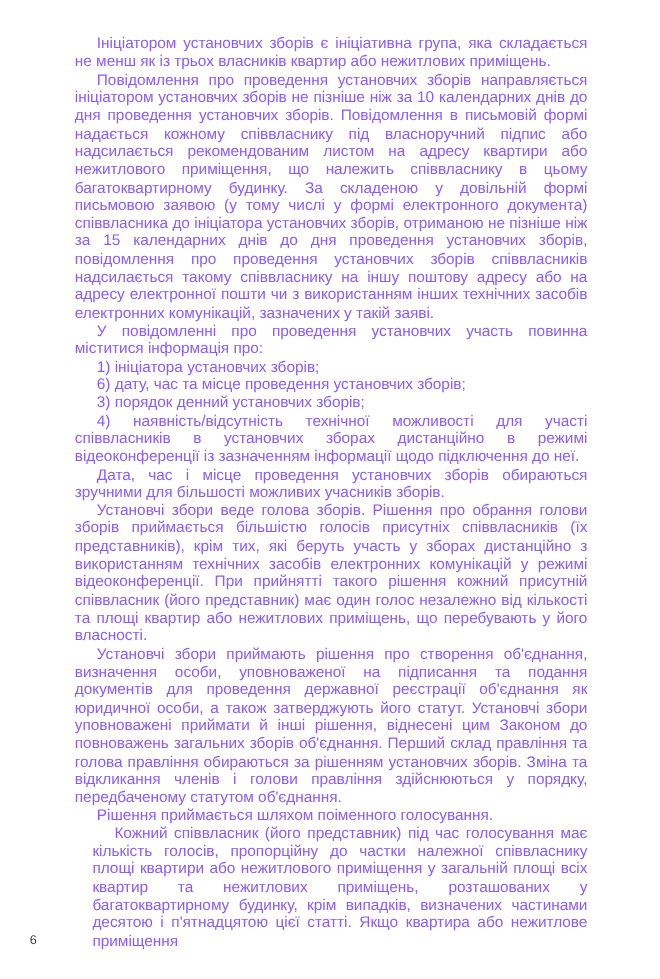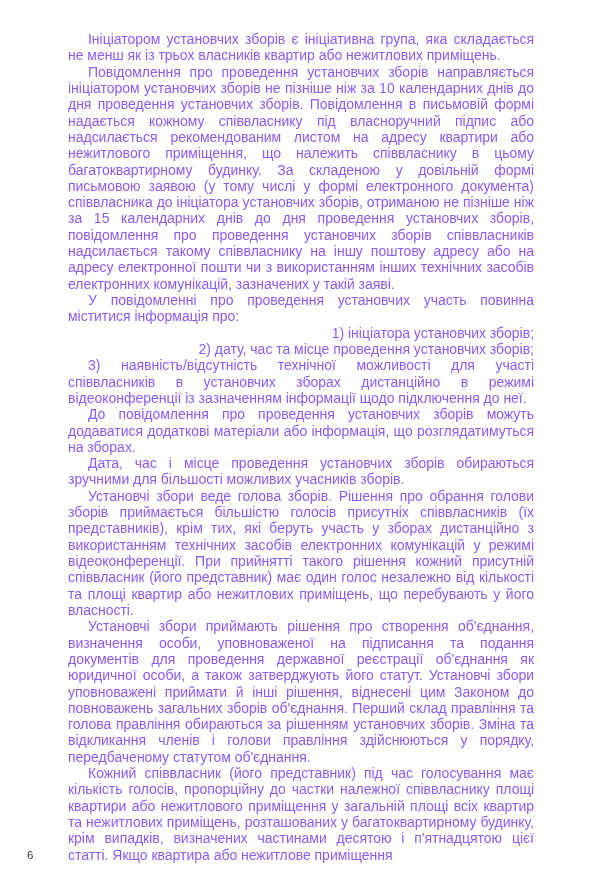--- a/index.html
+++ b/index.html
@@ -38,26 +38,27 @@
   }
   p.para {
     margin: 0;
     padding: 0;
     text-indent: 20px;
     text-align: justify;
     hyphens: manual;
   }
   p.para:last-child {
     text-align-last: left;
+    margin-left: 16px;
   }
   p.listitem {
     margin: 0;
     padding: 0;
     text-indent: 20px;
-    text-align: right;
+    text-align: left;
   }
   .pagenum {
     position: absolute;
     left: 27px;
     top: 848px;
     font-size: 11.5px;
     line-height: 14px;
     color: #3a3a3a;
     font-family: "Liberation Sans", "DejaVu Sans", sans-serif;
   }
@@ -65,24 +66,25 @@
 </head>
 <body>
 
 <div class="page">
 
   <div class="textblock">
     <p class="para">Ініціатором установчих зборів є ініціативна група, яка складається не менш як із трьох власників квартир або нежитлових приміщень.</p>
     <p class="para">Повідомлення про проведення установчих зборів направляється ініціатором установчих зборів не пізніше ніж за 10 календарних днів до дня проведення установчих зборів. Повідомлення в письмовій формі надається кожному співвласнику під власноручний підпис або надсилається рекомендованим листом на адресу квартири або нежитлового приміщення, що належить співвласнику в цьому багатоквартирному будинку. За складеною у довільній формі письмовою заявою (у тому числі у формі електронного документа) співвласника до ініціатора установчих зборів, отриманою не пізніше ніж за 15 календарних днів до дня проведення установчих зборів, повідомлення про проведення установчих зборів співвласників надсилається такому співвласнику на іншу поштову адресу або на адресу електронної пошти чи з використанням інших технічних засобів електронних комунікацій, зазначених у такій заяві.</p>
     <p class="para">У повідомленні про проведення установчих участь повинна міститися інформація про:</p>
     <p class="listitem">1) ініціатора установчих зборів;</p>
-    <p class="listitem">2) дату, час та місце проведення установчих зборів;</p>
-    <p class="para">3) наявність/відсутність технічної можливості для участі співвласників в установчих зборах дистанційно в режимі відеоконференції із зазначенням інформації щодо підключення до неї.</p>
-    <p class="para">До повідомлення про проведення установчих зборів можуть додаватися додаткові матеріали або інформація, що розглядатимуться на зборах.</p>
+    <p class="listitem">6) дату, час та місце проведення установчих зборів;</p>
+    <p class="listitem">3) порядок денний установчих зборів;</p>
+    <p class="para">4) наявність/відсутність технічної можливості для участі співвласників в установчих зборах дистанційно в режимі відеоконференції із зазначенням інформації щодо підключення до неї.</p>
     <p class="para">Дата, час і місце проведення установчих зборів обираються зручними для більшості можливих учасників зборів.</p>
     <p class="para">Установчі збори веде голова зборів. Рішення про обрання голови зборів приймається більшістю голосів присутніх співвласників (їх представників), крім тих, які беруть участь у зборах дистанційно з використанням технічних засобів електронних комунікацій у режимі відеоконференції. При прийнятті такого рішення кожний присутній співвласник (його представник) має один голос незалежно від кількості та площі квартир або нежитлових приміщень, що перебувають у його власності.</p>
     <p class="para">Установчі збори приймають рішення про створення об'єднання, визначення особи, уповноваженої на підписання та подання документів для проведення державної реєстрації об'єднання як юридичної особи, а також затверджують його статут. Установчі збори уповноважені приймати й інші рішення, віднесені цим Законом до повноважень загальних зборів об'єднання. Перший склад правління та голова правління обираються за рішенням установчих зборів. Зміна та відкликання членів і голови правління здійснюються у порядку, передбаченому статутом об'єднання.</p>
+    <p class="para">Рішення приймається шляхом поіменного голосування.</p>
     <p class="para">Кожний співвласник (його представник) під час голосування має кількість голосів, пропорційну до частки належної співвласнику площі квартири або нежитлового приміщення у загальній площі всіх квартир та нежитлових приміщень, розташованих у багатоквартирному будинку, крім випадків, визначених частинами десятою і п'ятнадцятою цієї статті. Якщо квартира або нежитлове приміщення</p>
   </div>
 
   <div class="pagenum">6</div>
 
 </div>
 
 </body></html>

